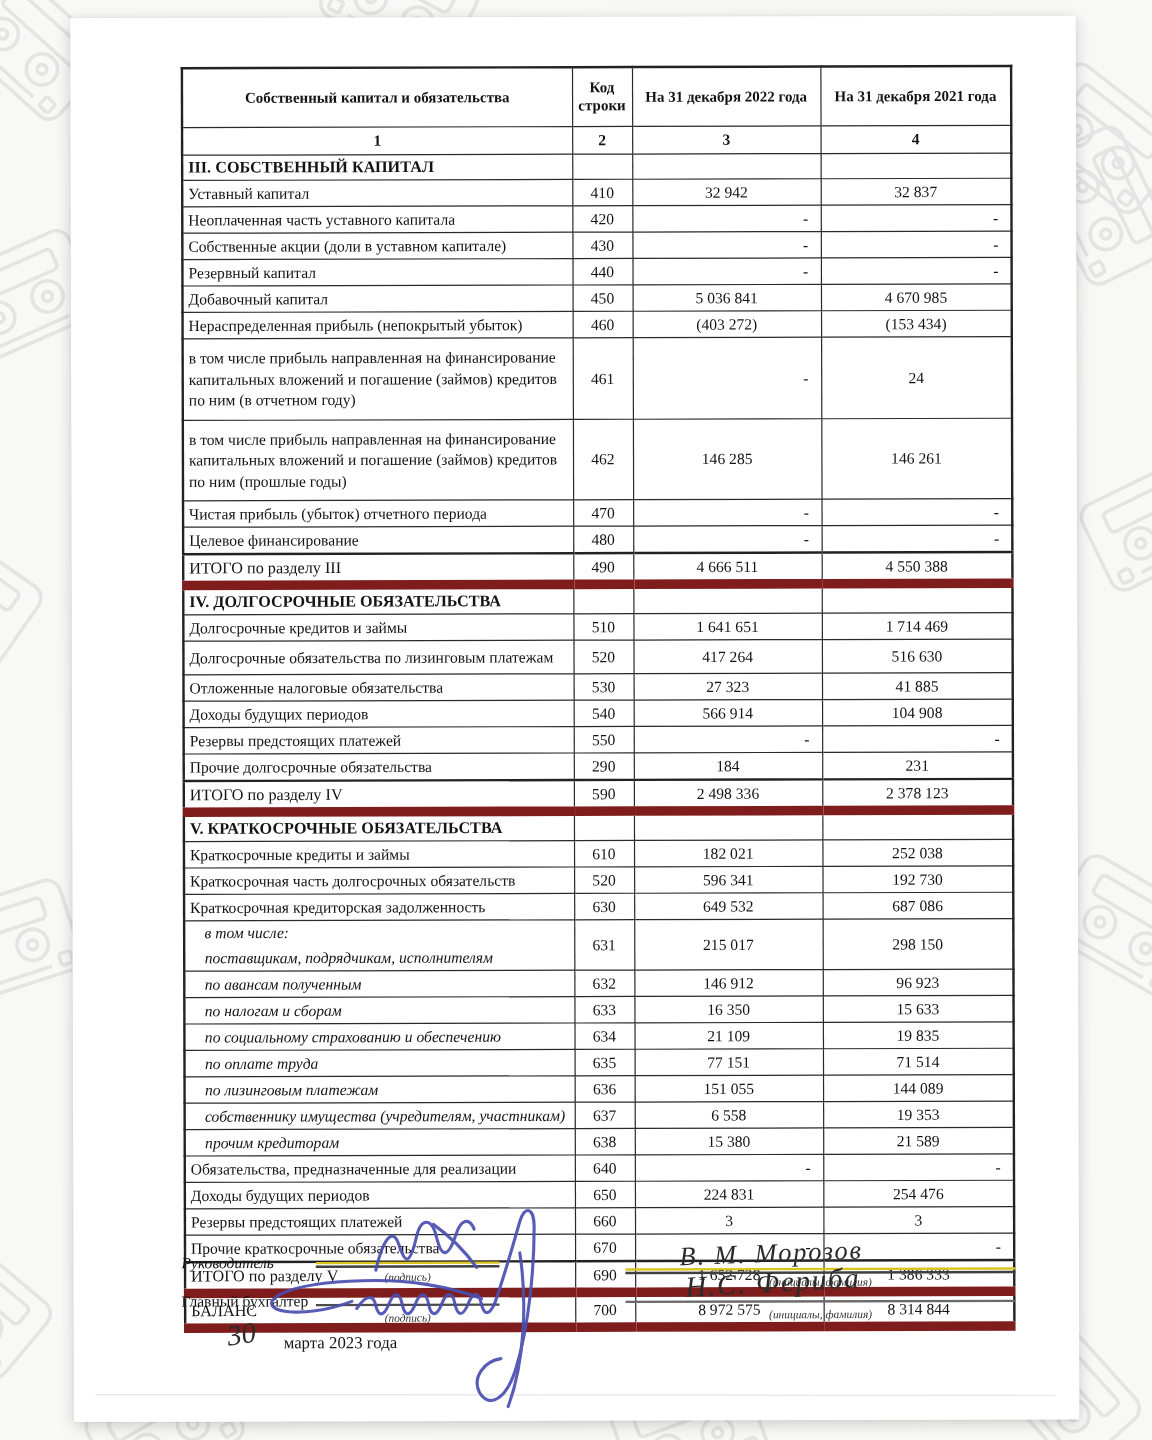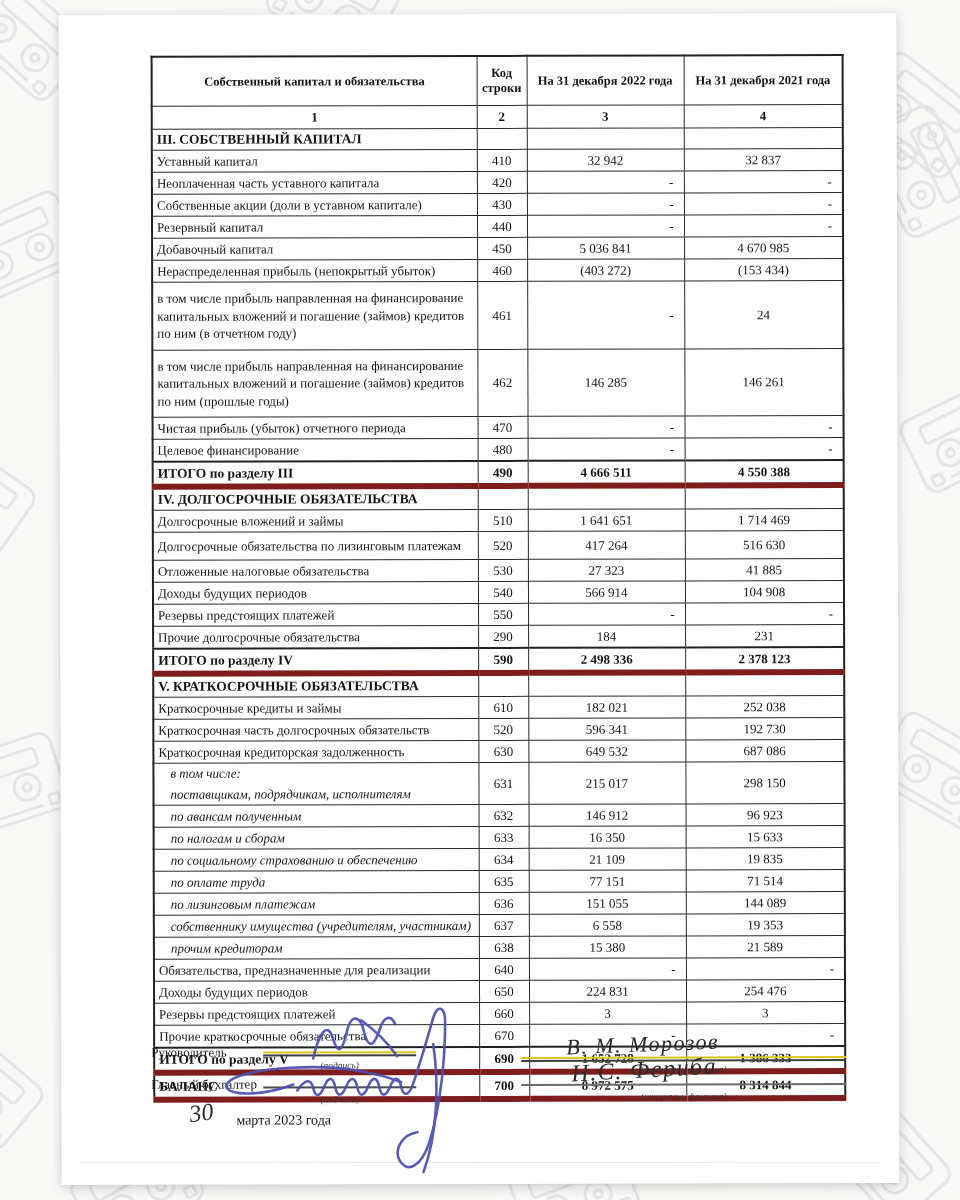--- a/index.html
+++ b/index.html
@@ -39,21 +39,21 @@
   th.hdr{font-weight:bold;text-align:center;height:44px;font-size:12.5px;line-height:15px;padding:2px 6px;}
   tr.colnums td{font-weight:bold;text-align:center;height:18px;font-size:13px;}
   td.c-name{text-align:left;padding-left:5px;}
   td.c-name.indent{padding-left:16px;font-style:italic;}
   td.c-code{text-align:center;}
   td.c-val{text-align:center;}
   td.c-val.dash{text-align:right;padding-right:10px;}
   tr.row td{height:17px;}
   tr.section td{height:16px;}
   tr.section td.c-name{font-weight:bold;font-size:13.5px;margin-top:28px;}
-  tr.total td{height:17px;font-weight:bold;border-top:2px solid #222;border-bottom:6px solid #7f1d1d;}
+  tr.total td{height:17px;font-weight:normal;border-top:2px solid #222;border-bottom:8px solid #7f1d1d;}
   tr.total td.c-name{font-size:13.5px;}
   tr.big td{padding-top:7px;padding-bottom:7px;line-height:17.5px;}
   tr.tall2 td{padding-top:5px;padding-bottom:5px;}
   .pre{margin-bottom:5px;}
 
   
   .sig{position:absolute;font-size:13px;}
   .sig-label{color:#141414;}
   .sig-line{position:absolute;height:0;border-bottom:2px solid #4c4c4c;}
   .sig-line.hl{border-bottom:2px solid #3f3f3f;box-shadow:0 -3px 0 #d9c51d;}
@@ -219,21 +219,21 @@
         <tr class="section">
           <td class="c-name">
             <div>IV. ДОЛГОСРОЧНЫЕ ОБЯЗАТЕЛЬСТВА</div>
           </td>
           <td class="c-code"></td>
           <td class="c-val"></td>
           <td class="c-val"></td>
         </tr>
         <tr class="row">
           <td class="c-name">
-            <div>Долгосрочные вложений и займы</div>
+            <div>Долгосрочные кредитов и займы</div>
           </td>
           <td class="c-code">510</td>
           <td class="c-val">1 641 651</td>
           <td class="c-val">1 714 469</td>
         </tr>
         <tr class="row tall2">
           <td class="c-name">
             <div>Долгосрочные обязательства по лизинговым платежам</div>
           </td>
           <td class="c-code">520</td>
@@ -421,21 +421,21 @@
           <td class="c-name">
             <div>БАЛАНС</div>
           </td>
           <td class="c-code">700</td>
           <td class="c-val">8 972 575</td>
           <td class="c-val">8 314 844</td>
         </tr>
       </tbody>
   </table>
 
-  <div class="sig sig-label" style="left:90px;top:1030px;">Руководитель</div>
+  <div class="sig sig-label" style="left:90px;top:1030px;font-style:italic;">Руководитель</div>
   <div class="sig-line hl" style="left:202px;top:1040px;width:153px;"></div>
   <div class="sig-caption" style="left:202px;top:1046px;width:153px;">(подпись)</div>
   <div class="hand" style="left:505px;top:1018px;font-size:22px;transform:rotate(-2deg);">В. М. Морозов</div>
   <div class="sig-line hl" style="left:460px;top:1046px;width:325px;"></div>
   <div class="sig-caption" style="left:460px;top:1051px;width:325px;">(инициалы, фамилия)</div>
 
   <div class="sig sig-label" style="left:90px;top:1062px;">Главный бухгалтер</div>
   <div class="sig-line" style="left:202px;top:1072px;width:153px;"></div>
   <div class="sig-caption" style="left:202px;top:1080px;width:153px;">(подпись)</div>
   <div class="hand" style="left:510px;top:1043px;font-size:24px;transform:rotate(-3deg);">Н.С. Фериба</div>

